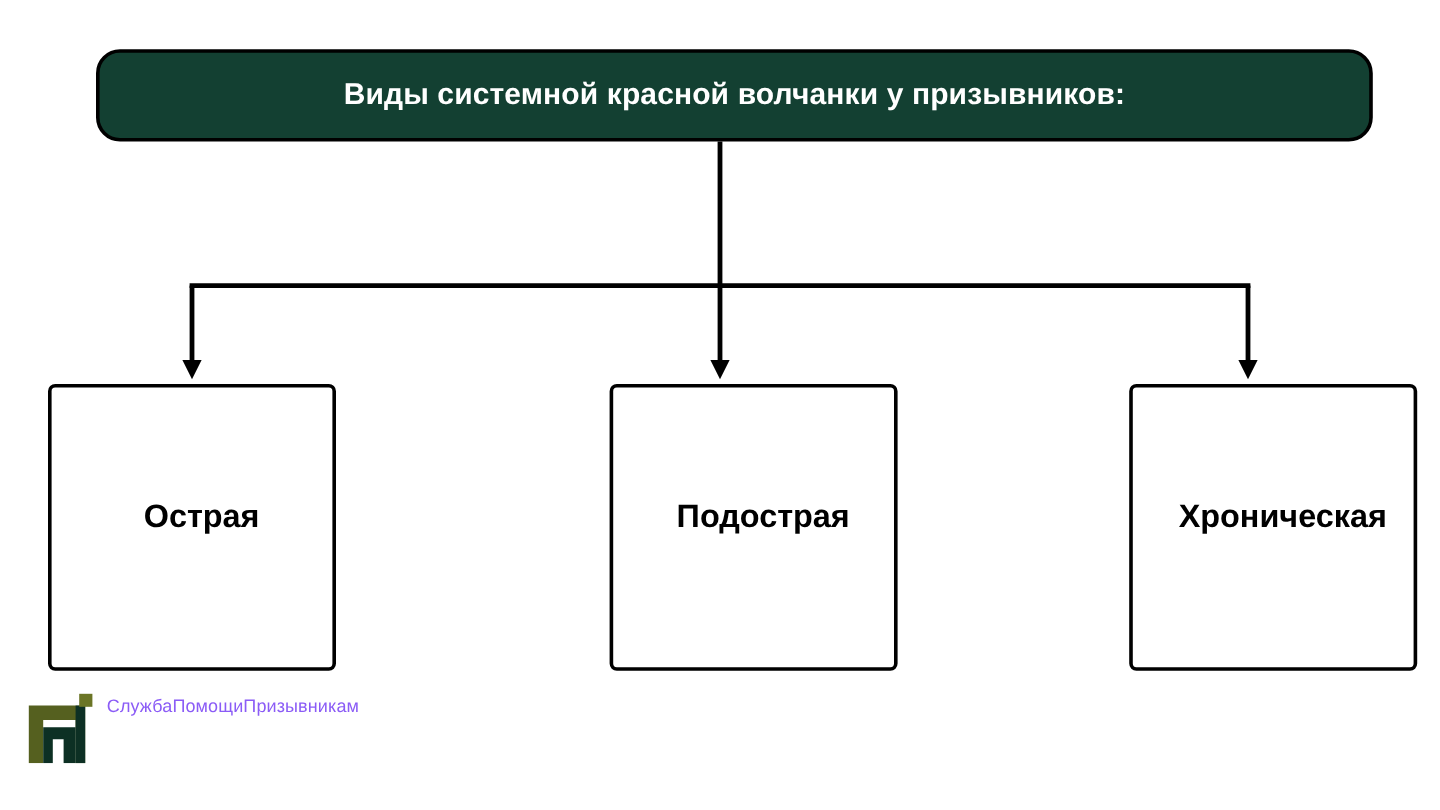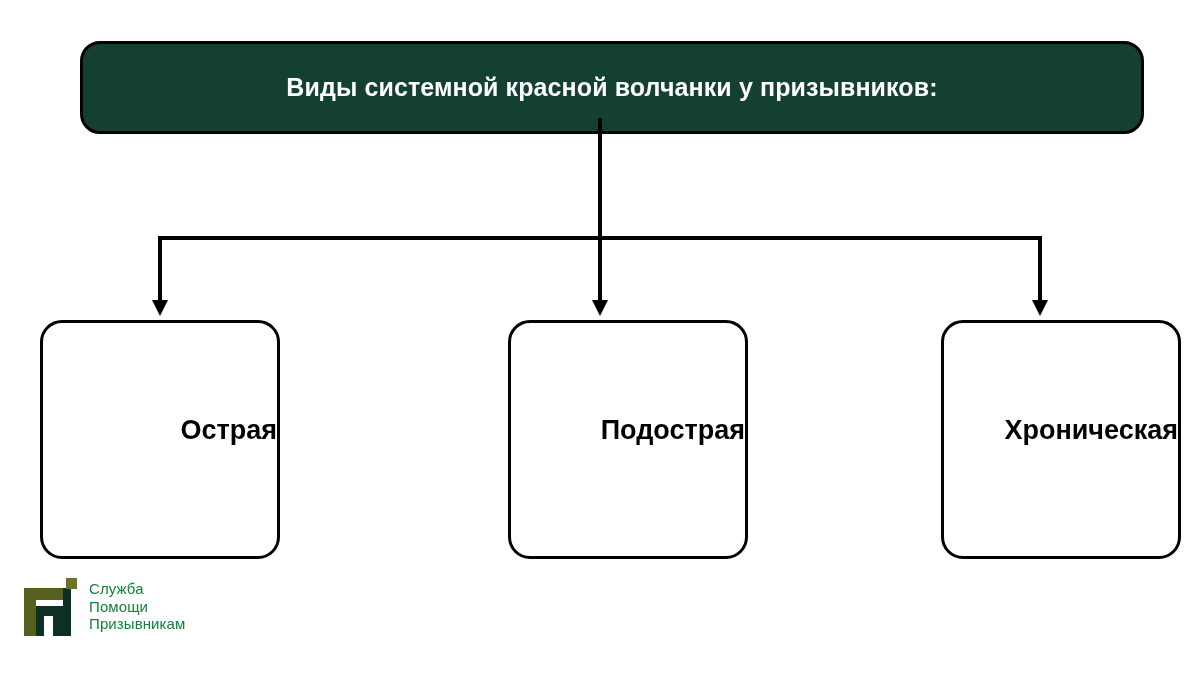--- a/index.html
+++ b/index.html
@@ -19,21 +19,21 @@
     background: #ffffff;
     overflow: hidden;
   }
 
   
   .header-box {
     position: absolute;
     left: 80px;
     top: 41px;
     width: 1064px;
-    height: 93px;
+    height: 77px;
     box-sizing: border-box;
     background: #134032;
     border: 3px solid #000000;
     border-radius: 20px;
     display: flex;
     align-items: center;
     justify-content: center;
   }
   .header-title {
     color: #ffffff;
@@ -57,24 +57,24 @@
 
   
   .leaf-box {
     position: absolute;
     top: 320px;
     width: 240px;
     height: 239px;
     box-sizing: border-box;
     background: #ffffff;
     border: 3px solid #000000;
-    border-radius: 22px;
+    border-radius: 6px;
     display: flex;
     align-items: center;
-    justify-content: flex-end;
+    justify-content: center;
     padding-left: 16px;
   }
   .leaf-box .leaf-label {
     position: relative;
     top: -9px;
     color: #000000;
     font-size: 27px;
     font-weight: bold;
     text-align: center;
     white-space: nowrap;
@@ -93,22 +93,22 @@
   }
   .logo-mark {
     width: 56px;
     height: 58px;
     flex: 0 0 auto;
   }
   .logo-text {
     margin-left: 11px;
     margin-top: 2px;
     display: flex;
-    flex-direction: column;
-    color: #15803d;
+    flex-direction: row;
+    color: #8b5cf6;
     font-size: 15px;
     line-height: 17.5px;
     letter-spacing: 0.1px;
     white-space: nowrap;
   }
 </style>
 </head>
 <body>
 
 <div id="canvas">

